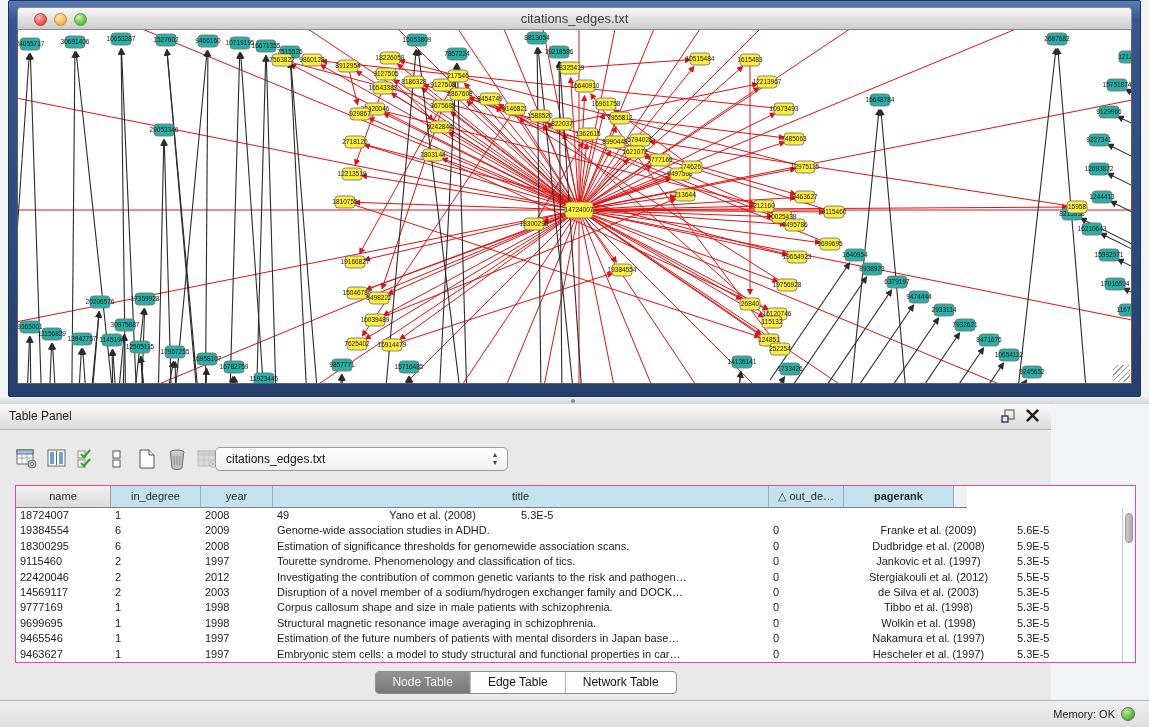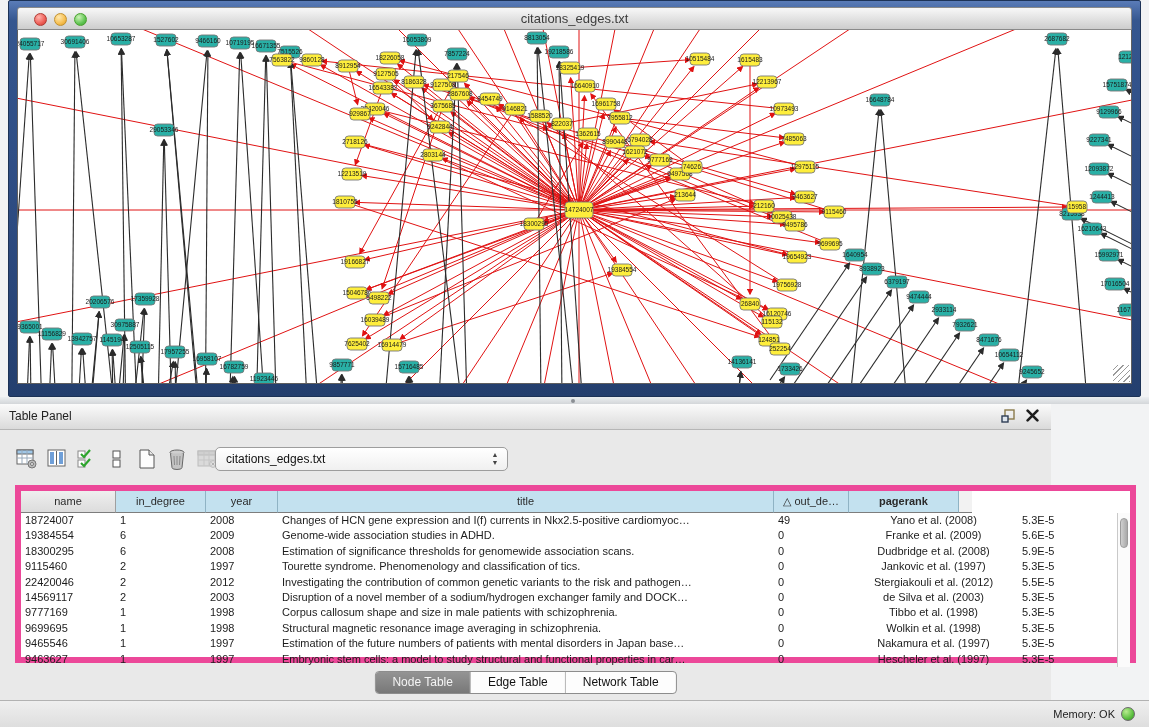--- a/index.html
+++ b/index.html
@@ -43,21 +43,21 @@
 
   #toolbar { position:absolute; left:14px; top:40px; height:30px; display:flex; gap:5px; align-items:center; }
   .tool { width:25px; height:26px; border:none; background:transparent; display:flex; align-items:center; justify-content:center; }
   #table-selector { position:absolute; left:215px; top:43px; width:293px; height:24px;
     background:linear-gradient(#ffffff,#f0f0f0); border:1px solid #9d9d9d; border-radius:5px;
     font-size:12px; color:#111; line-height:22px; padding-left:10px; }
   #combo-stepper { position:absolute; right:6px; top:3px; width:12px; height:17px;
     font-size:7px; line-height:8px; color:#444; text-align:center; }
 
   #node-table { position:absolute; left:15px; top:81px; width:1121px; height:178px;
-    background:#fff; border:6px solid #ec4899; display:flex; flex-direction:column; }
+    background:#fff; border:1px solid #ec4899; display:flex; flex-direction:column; }
   #header-row { display:flex; height:22px; flex:0 0 22px; }
   .hcell { border-right:1px solid #8fb3c4; border-bottom:1px solid #7d7d7d;
     background:#c3e1ef; font-size:11px; color:#2a2a2a; text-align:center; line-height:21px;
     overflow:hidden; white-space:nowrap; }
   .hcell.first { background:linear-gradient(#efefef,#dcdcdc); border-right:1px solid #9f9f9f; }
   #scroll-corner { flex:0 0 13px; border-bottom:1px solid #7d7d7d; background:#f2f2f2; }
   #table-body-wrap { display:flex; flex:1 1 auto; }
   #rows-area { flex:1 1 auto; overflow:hidden; }
   .trow { display:flex; height:15.4px; font-size:11px; color:#1c1c1c; }
   .tcell { overflow:hidden; white-space:nowrap; padding:0 4px; line-height:15.4px; }
@@ -865,21 +865,20 @@
         <div class="hcell" style="width: 75px; flex: 0 0 75px;">△ out_de…</div>
         <div class="hcell" style="width: 110px; flex: 0 0 110px; font-weight: bold;">pagerank</div>
         <div id="scroll-corner"></div>
       </div>
     <div id="table-body-wrap">
       <div id="rows-area">
           <div class="trow">
             <div class="tcell" style="width: 95px; flex: 0 0 95px; text-align: left;">18724007</div>
             <div class="tcell" style="width: 90px; flex: 0 0 90px; text-align: left;">1</div>
             <div class="tcell" style="width: 72px; flex: 0 0 72px; text-align: left;">2008</div>
-            <div class="tcell" style="width: 496px; flex: 0 0 496px; text-align: left;">Changes of HCN gene expression and I(f) currents in Nkx2.5-positive cardiomyoc…</div>
             <div class="tcell" style="width: 75px; flex: 0 0 75px; text-align: left;">49</div>
             <div class="tcell" style="width: 169px; flex: 0 0 169px; text-align: center;">Yano et al. (2008)</div>
             <div class="tcell" style="width: 110px; flex: 0 0 110px; text-align: left;">5.3E-5</div>
           </div>
           <div class="trow">
             <div class="tcell" style="width: 95px; flex: 0 0 95px; text-align: left;">19384554</div>
             <div class="tcell" style="width: 90px; flex: 0 0 90px; text-align: left;">6</div>
             <div class="tcell" style="width: 72px; flex: 0 0 72px; text-align: left;">2009</div>
             <div class="tcell" style="width: 496px; flex: 0 0 496px; text-align: left;">Genome-wide association studies in ADHD.</div>
             <div class="tcell" style="width: 75px; flex: 0 0 75px; text-align: left;">0</div>

